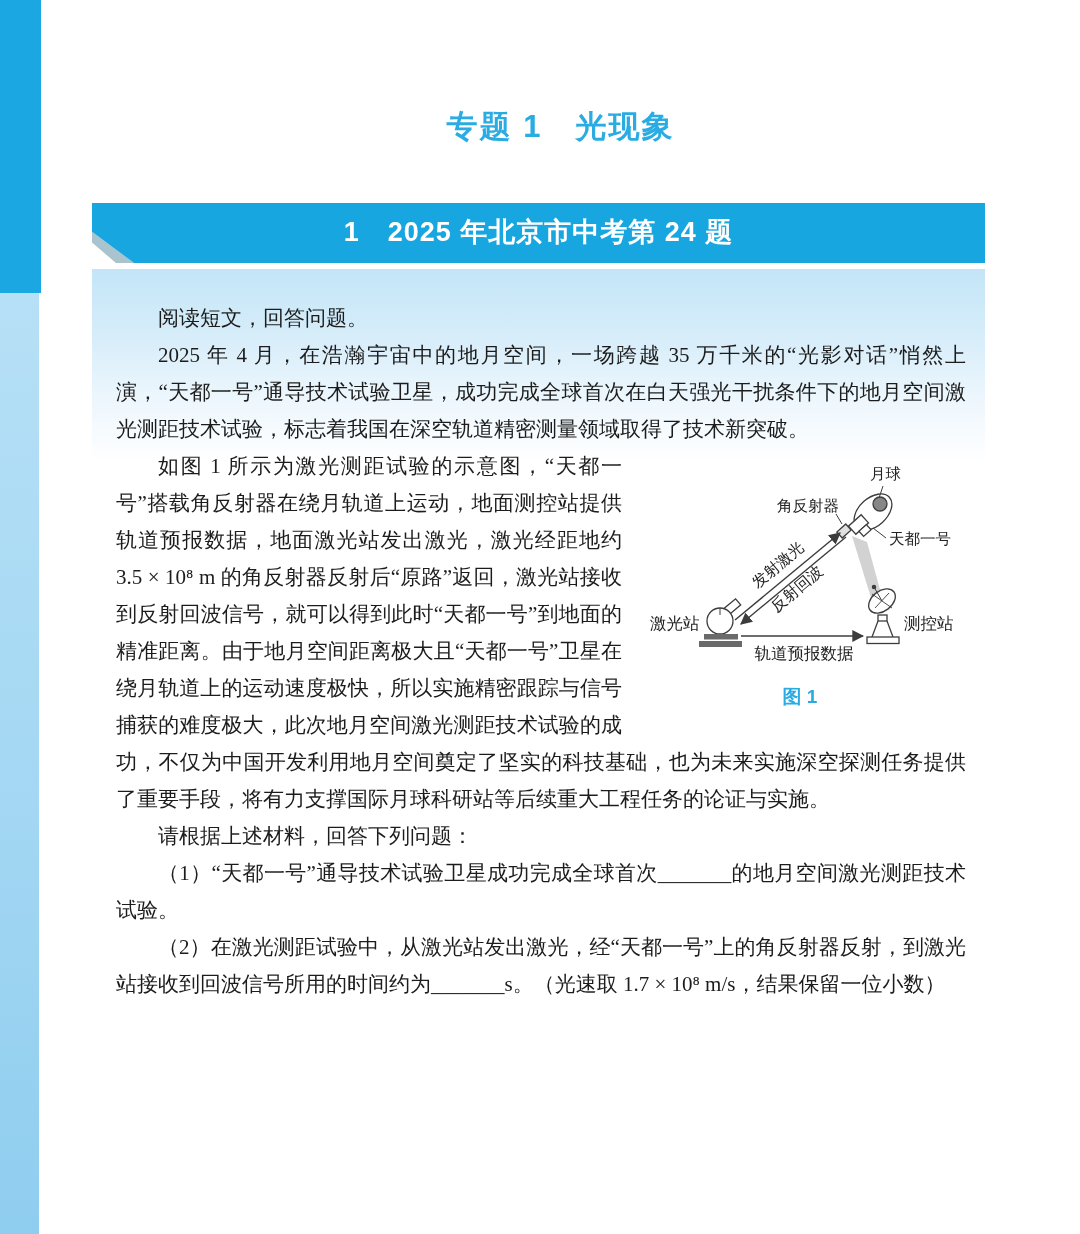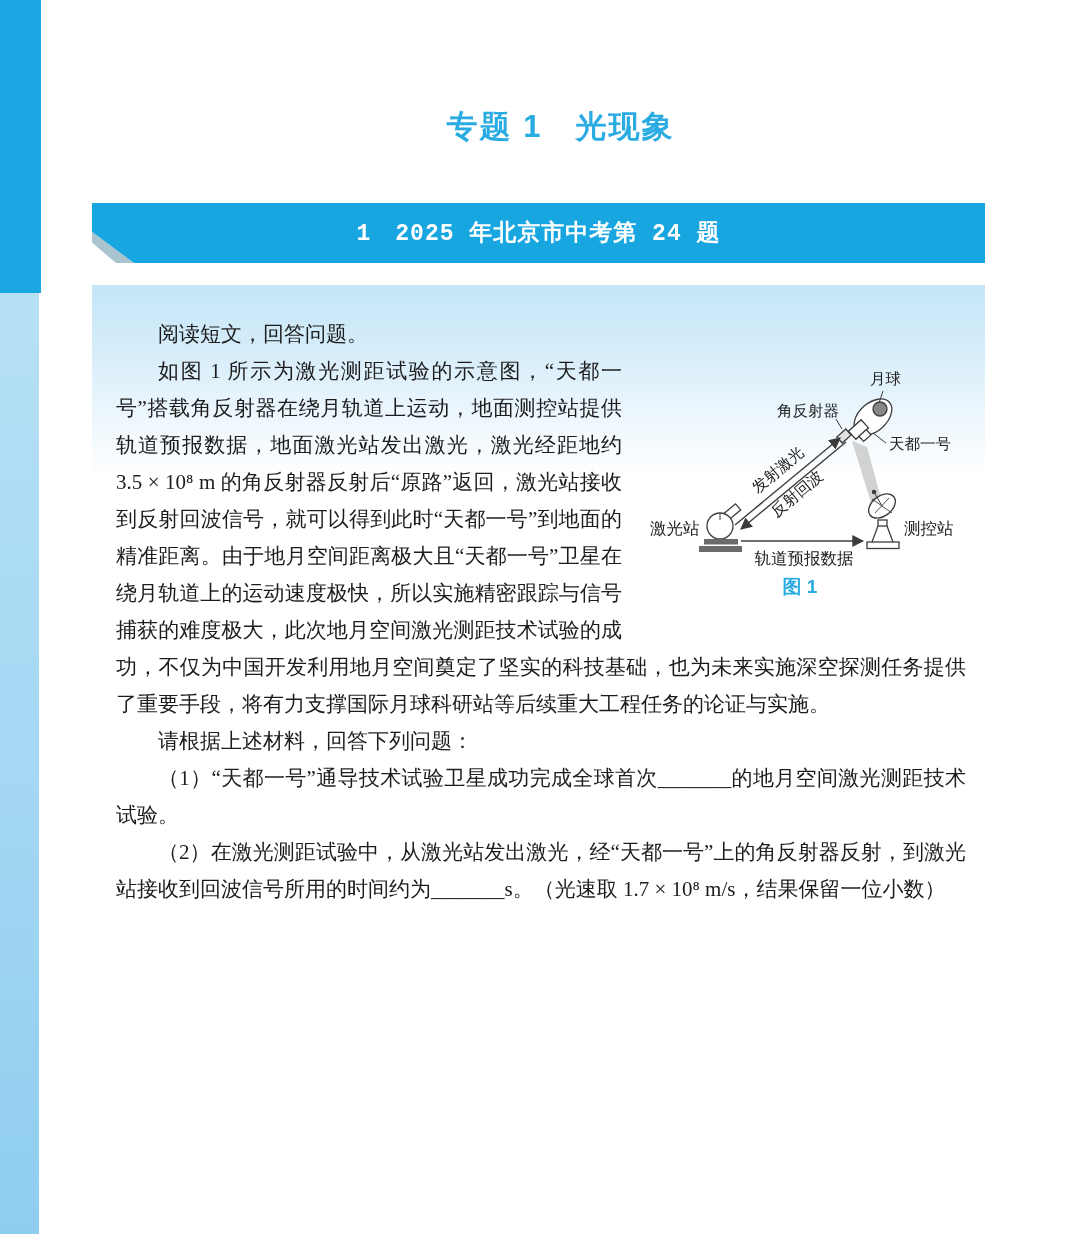--- a/index.html
+++ b/index.html
@@ -33,46 +33,46 @@
     clip-path:polygon(0 0,100% 0,100% 100%,42px 100%,0 48%);
     display:flex; align-items:center; justify-content:center;
   }
   .banner-shadow {
     position:absolute; left:92px; top:203px; width:60px; height:60px;
     background:#a9c3cf;
     clip-path:polygon(0 48%,42px 100%,24px 100%,0 66%);
   }
   .banner-text {
     color:#ffffff;
-    font-family:Liberation Mono, monospace;
-    font-weight:bold; font-size:23px; letter-spacing:1px;
+    font-family:Liberation Sans, sans-serif;
+    font-weight:bold; font-size:27px; letter-spacing:1px;
     padding-bottom:2px;
   }
   
   .panel {
-    position:absolute; left:92px; top:285px; width:893px; height:746px;
+    position:absolute; left:92px; top:269px; width:893px; height:746px;
     background:linear-gradient(180deg,#c3e5f7 0%,#d9eefa 10%,#eef7fd 18%,#ffffff 26%);
   }
   .content {
     position:absolute; left:24px; right:19px; top:31px;
     font-size:21px; line-height:37px; text-align:justify;
   }
   .content p { margin:0; text-indent:2em; }
   .passage-title {
     margin:0; text-indent:0; text-align:center;
     font-family:"Liberation Sans","DejaVu Sans",sans-serif;
     font-weight:bold; font-size:21.5px; line-height:37px;
   }
   
   .figure-float {
     float:right; width:332px; margin:2px 0 14px 12px;
   }
   .figure-float svg { display:block; }
   .fig-caption {
-    text-align:center; margin-top:1px;
+    text-align:center; margin-top:16px;
     font-family:"Liberation Sans","DejaVu Sans",sans-serif;
     font-weight:bold; font-size:19px; color:#2aace3; line-height:26px;
   }
   .diagram-label {
     font-family:"Liberation Serif","DejaVu Serif",serif;
     font-size:15.5px; fill:#222222;
   }
   .diagram-label-lg { font-size:16.5px; }
 </style>
 </head>
@@ -89,20 +89,21 @@
   <div class="banner">
     <span class="banner-text">1　2025 年北京市中考第 24 题</span>
   </div>
 
   <div class="panel">
     <div class="content">
 
       <p>阅读短文，回答问题。</p>
 
 
+      <p>2025 年 4 月，在浩瀚宇宙中的地月空间，一场跨越 35 万千米的“光影对话”悄然上演，“天都一号”通导技术试验卫星，成功完成全球首次在白天强光干扰条件下的地月空间激光测距技术试验，标志着我国在深空轨道精密测量领域取得了技术新突破。</p>
 
       <div class="figure-float">
         <svg width="332" height="218" viewBox="0 0 332 218">
           <defs>
             <marker id="arr" viewBox="0 0 10 10" refX="9" refY="5" markerWidth="8.5" markerHeight="8.5" orient="auto">
               <path d="M0 0 L10 5 L0 10 z" fill="#3c3c3c"></path>
             </marker>
           </defs>
 
           <polygon points="218,86 233,92 248,147 238,151" fill="#c7c7c7" opacity="0.8"></polygon>

